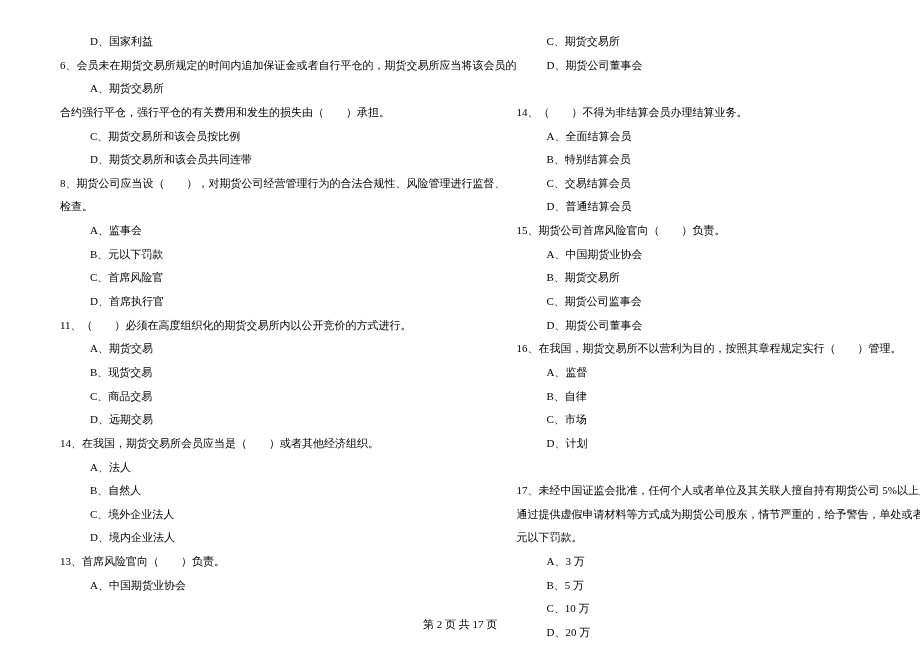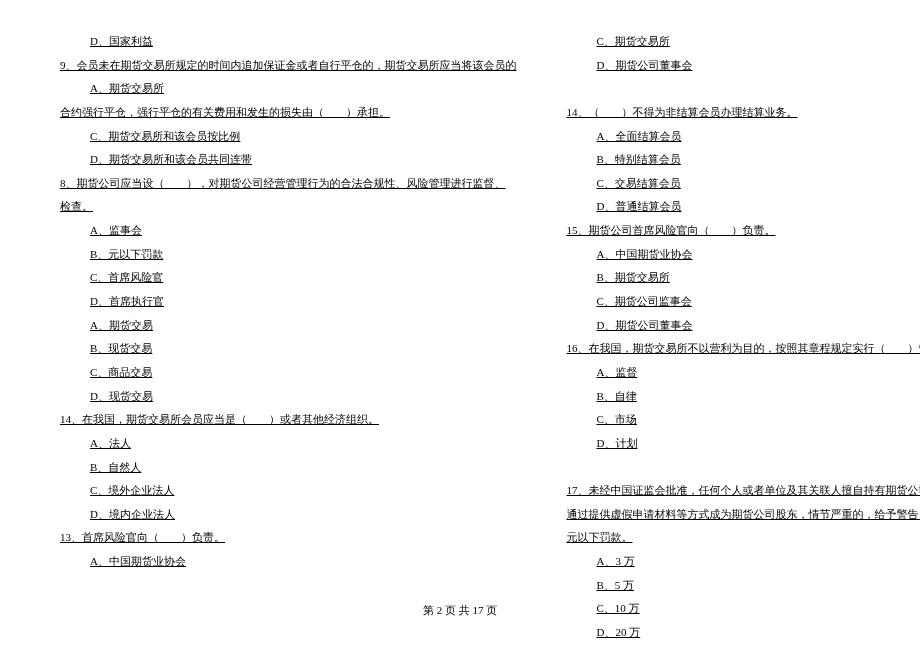--- a/index.html
+++ b/index.html
@@ -12,66 +12,65 @@
       height: 650px;
       background: #ffffff;
       font-family: "SimSun", "宋体", serif;
       font-size: 11px;
       color: #000000;
       position: relative;
       padding: 30px 60px 30px 60px;
     }
     .columns {
       display: flex;
-      gap: 50px;
       height: 580px;
-      text-decoration: underline;
     }
     .col {
       flex: 1;
       display: flex;
       flex-direction: column;
     }
     .line {
       line-height: 2.15;
       white-space: nowrap;
     }
     .indent1 {
       padding-left: 30px;
     }
     .footer {
       position: absolute;
-      bottom: 32px;
+      bottom: 18px;
       left: 0;
       right: 0;
       text-align: center;
       font-size: 11px;
     }
   </style>
 </head>
 <body>
 
 <div class="columns">
   <div class="col">
     <div class="line indent1">D、国家利益</div>
-    <div class="line">9、会员未在期货交易所规定的时间内追加保证金或者自行平仓的，期货交易所应当将该会员的</div>
+    <div class="line">6、会员未在期货交易所规定的时间内追加保证金或者自行平仓的，期货交易所应当将该会员的</div>
     <div class="line indent1">A、期货交易所</div>
     <div class="line">合约强行平仓，强行平仓的有关费用和发生的损失由（　　）承担。</div>
     <div class="line indent1">C、期货交易所和该会员按比例</div>
     <div class="line indent1">D、期货交易所和该会员共同连带</div>
     <div class="line">8、期货公司应当设（　　），对期货公司经营管理行为的合法合规性、风险管理进行监督、</div>
     <div class="line">检查。</div>
     <div class="line indent1">A、监事会</div>
     <div class="line indent1">B、元以下罚款</div>
     <div class="line indent1">C、首席风险官</div>
     <div class="line indent1">D、首席执行官</div>
+    <div class="line">11、（　　）必须在高度组织化的期货交易所内以公开竞价的方式进行。</div>
     <div class="line indent1">A、期货交易</div>
     <div class="line indent1">B、现货交易</div>
     <div class="line indent1">C、商品交易</div>
-    <div class="line indent1">D、现货交易</div>
+    <div class="line indent1">D、远期交易</div>
     <div class="line">14、在我国，期货交易所会员应当是（　　）或者其他经济组织。</div>
     <div class="line indent1">A、法人</div>
     <div class="line indent1">B、自然人</div>
     <div class="line indent1">C、境外企业法人</div>
     <div class="line indent1">D、境内企业法人</div>
     <div class="line">13、首席风险官向（　　）负责。</div>
     <div class="line indent1">A、中国期货业协会</div>
   </div>
 
   <div class="col">

